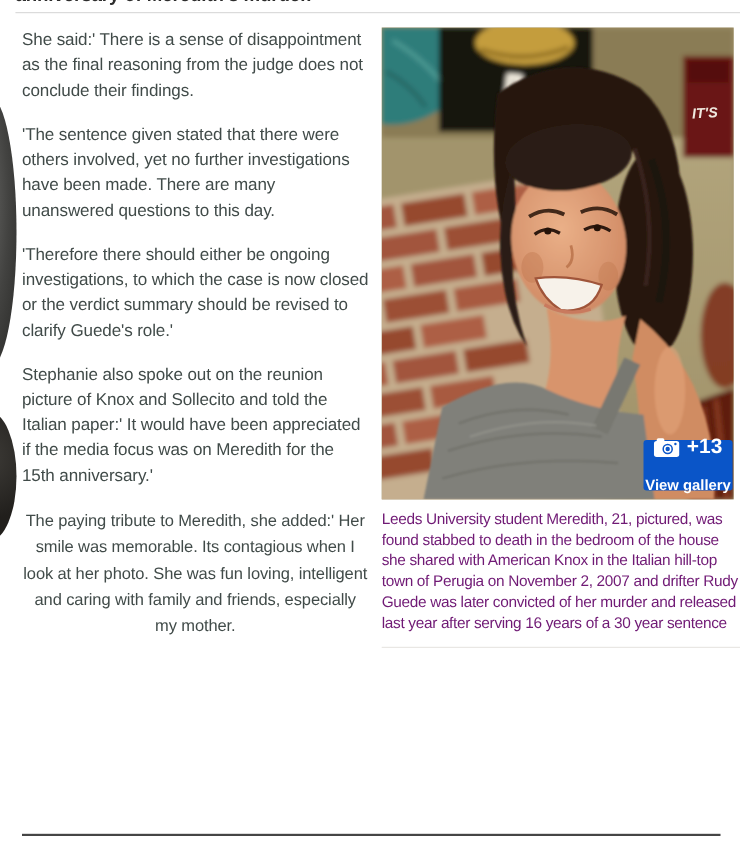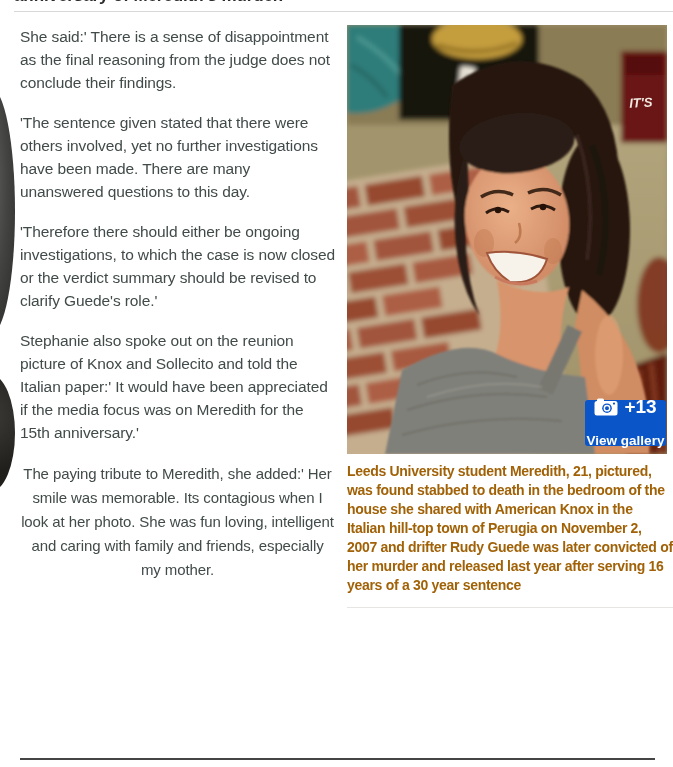--- a/index.html
+++ b/index.html
@@ -39,21 +39,21 @@
     position:absolute;right:1px;bottom:8px;
     width:81px;height:46px;background:#0a55c8;border-radius:3px;
     display:flex;flex-direction:column;align-items:center;justify-content:center;
     color:#fff;cursor:pointer;
   }
   .badge-row{display:flex;align-items:center;gap:6px;}
   .badge-count{font-weight:bold;font-size:19px;line-height:19px;}
   .badge-label{font-weight:bold;font-size:13.5px;line-height:16px;margin-top:17px;}
   
   .caption{
-    font-weight:bold;font-size:14px;line-height:19px;color:#a16207;
+    font-weight:normal;font-size:14px;line-height:19px;color:#701a75;
     letter-spacing:-0.3px;margin:8px 0 0 0;width:326px;
   }
   .caption-divider{
     border:none;border-top:1px solid #e7e5e2;margin:12px 0 0 0;
   }
   
   .para{
     font-size:15.5px;line-height:23px;color:#414b49;
     letter-spacing:-0.1px;margin:0 0 17px 0;
   }

